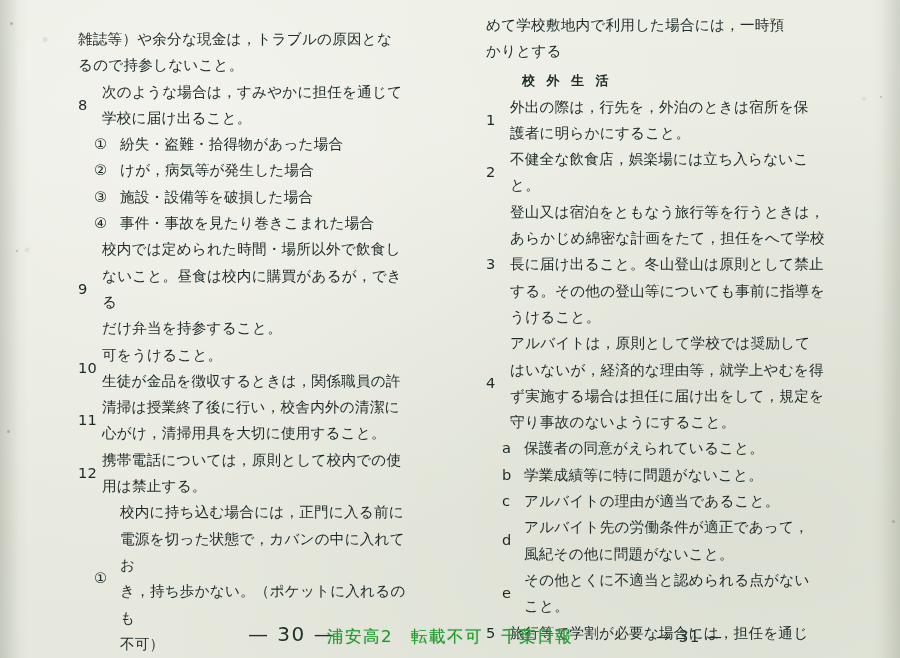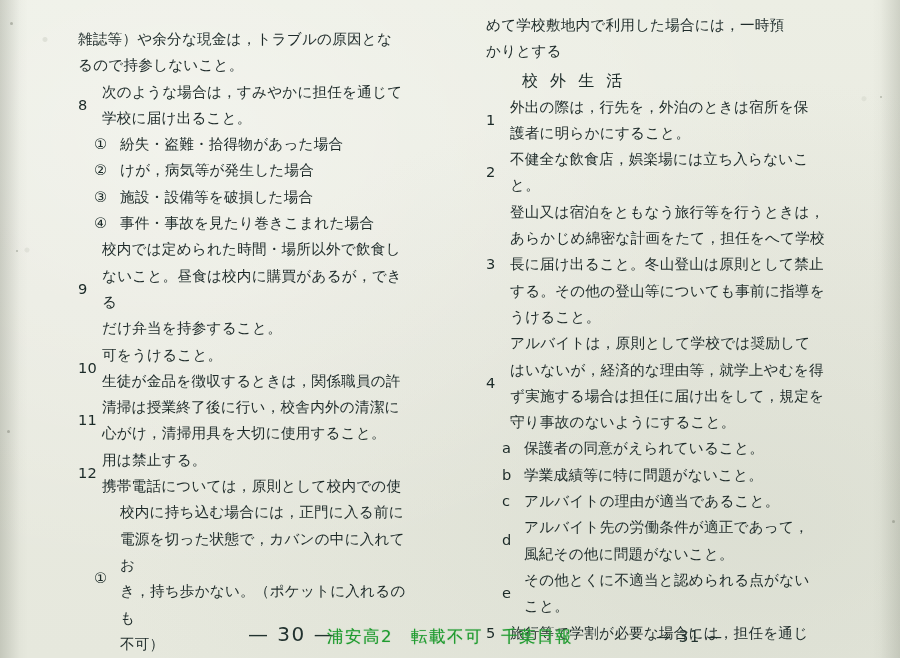--- a/index.html
+++ b/index.html
@@ -97,24 +97,25 @@
   .mk-circle { width: 26px; margin-left: 16px; }
   .mk-alpha  { width: 22px; margin-left: 16px; }
   .mk-none   { width: 0px; }
 
   .txt { flex: 1 1 auto; }
   .txt .ln { display: block; white-space: pre-wrap; }
 
   .sec-head {
     margin: 2px 0 0 0;
     padding-left: 36px;
-    font-size: 16px;
+    font-size: 13px;
     line-height: 27px;
     letter-spacing: 3.5px;
     color: #1b2a28;
+    font-weight: bold;
   }
   .page-num-left {
     position: absolute;
     left: 248px;
     bottom: 12px;
     font-size: 20px;
     color: #22322f;
     letter-spacing: 1.5px;
   }
   .page-num-right {
@@ -210,22 +211,22 @@
           <div class="para">
             <span class="mark mk-num">11</span>
             <span class="txt">
               <span class="ln">清掃は授業終了後に行い，校舎内外の清潔に</span>
               <span class="ln">心がけ，清掃用具を大切に使用すること。</span>
             </span>
           </div>
           <div class="para">
             <span class="mark mk-num">12</span>
             <span class="txt">
+              <span class="ln">携帯電話については，原則として校内での使</span>
               <span class="ln">用は禁止する。</span>
-              <span class="ln">携帯電話については，原則として校内での使</span>
             </span>
           </div>
           <div class="para">
             <span class="mark mk-circle">①</span>
             <span class="txt">
               <span class="ln">校内に持ち込む場合には，正門に入る前に</span>
               <span class="ln">電源を切った状態で，カバンの中に入れてお</span>
               <span class="ln">き，持ち歩かない。（ポケットに入れるのも</span>
               <span class="ln">不可）</span>
             </span>

